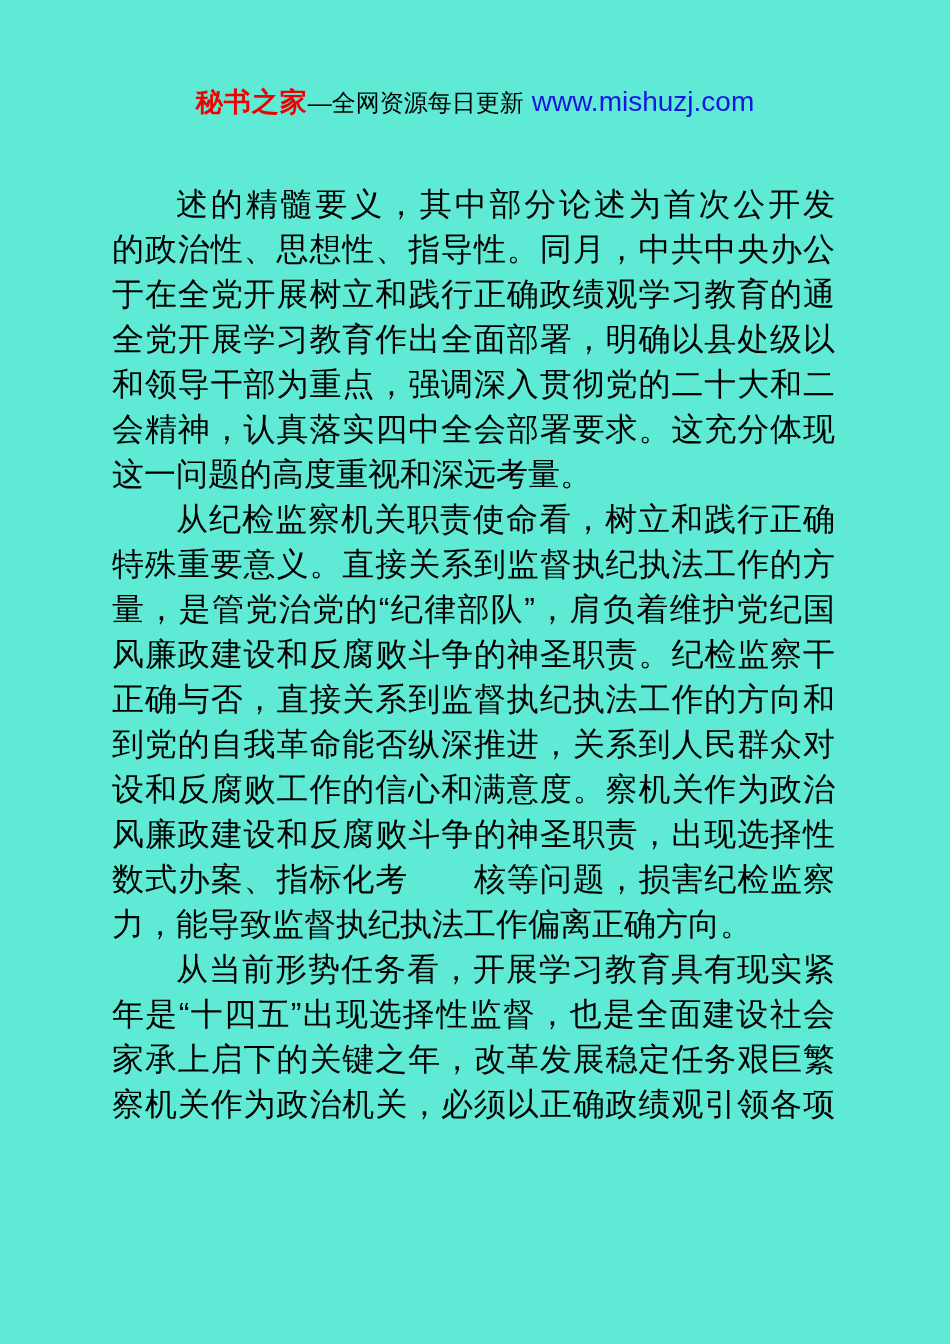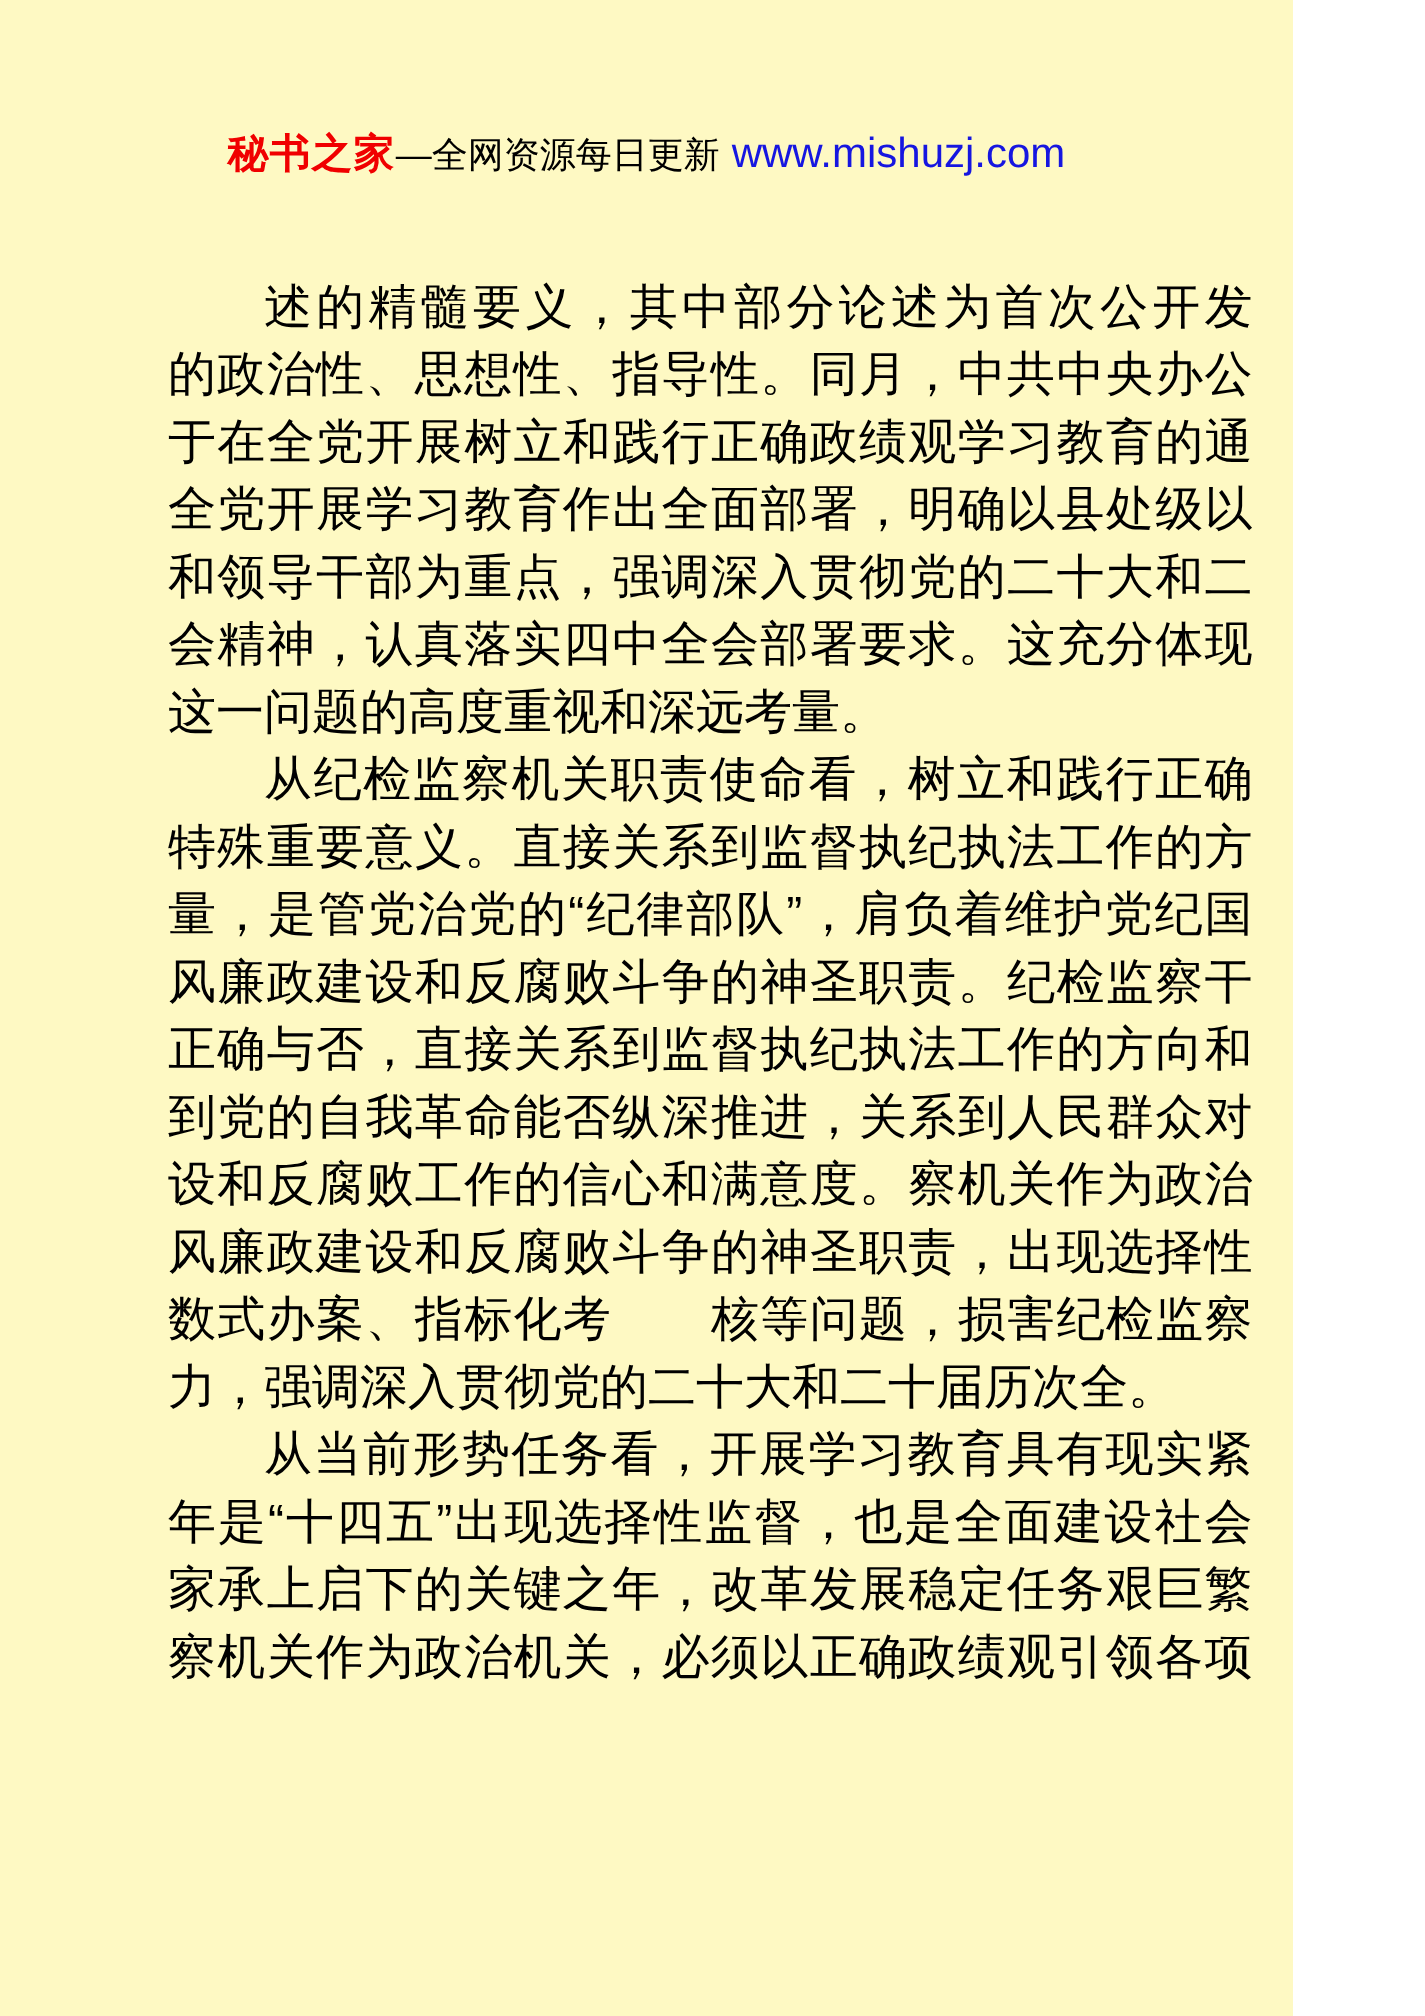--- a/index.html
+++ b/index.html
@@ -2,23 +2,23 @@
 <html style="--site-name-color: #f00000; --tagline-color: #000000; --url-color: #1616e0; --text-color: #000000;"><head>
 <meta charset="utf-8">
 <style>
   html, body {
     margin: 0;
     padding: 0;
     background: #ffffff;
   }
   .page {
     position: relative;
-    width: 862px;
+    width: 950px;
     height: 1344px;
-    background: #fef9c3;
+    background: #5eead4;
     overflow: hidden;
     font-family: "Liberation Sans", sans-serif;
   }
   
   .header {
     position: absolute;
     top: 84px;
     left: 0;
     width: 100%;
     text-align: center;
@@ -86,21 +86,21 @@
       <div class="paragraph">
         <div class="line fill indent">从纪检监察机关职责使命看，树立和践行正确政绩观具有</div>
         <div class="line fill">特殊重要意义。直接关系到监督执纪执法工作的方向和效果</div>
         <div class="line fill">量，是管党治党的“纪律部队”，肩负着维护党纪国法、推进党</div>
         <div class="line fill">风廉政建设和反腐败斗争的神圣职责。纪检监察干部的政绩观</div>
         <div class="line fill">正确与否，直接关系到监督执纪执法工作的方向和效果，关系</div>
         <div class="line fill">到党的自我革命能否纵深推进，关系到人民群众对党风廉政建</div>
         <div class="line fill">设和反腐败工作的信心和满意度。察机关作为政治机关，就可</div>
         <div class="line fill">风廉政建设和反腐败斗争的神圣职责，出现选择性监督、凑</div>
         <div class="line fill">数式办案、指标化考　　核等问题，损害纪检监察机关公信</div>
-        <div class="line">力，强调深入贯彻党的二十大和二十届历次全。</div>
+        <div class="line">力，能导致监督执纪执法工作偏离正确方向。</div>
       </div>
       <div class="paragraph">
         <div class="line fill indent">从当前形势任务看，开展学习教育具有现实紧迫性。2035</div>
         <div class="line fill">年是“十四五”出现选择性监督，也是全面建设社会主义现代化国</div>
         <div class="line fill">家承上启下的关键之年，改革发展稳定任务艰巨繁重。纪检监</div>
         <div class="line fill">察机关作为政治机关，必须以正确政绩观引领各项工作，确保</div>
       </div>
     </div>
 
 </div>

